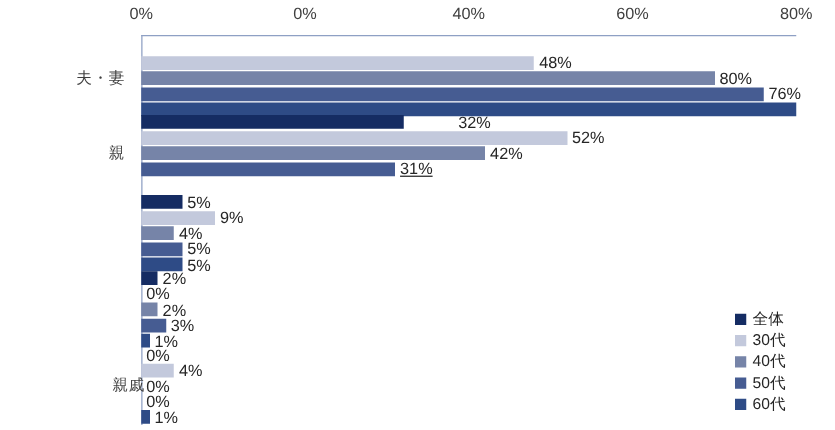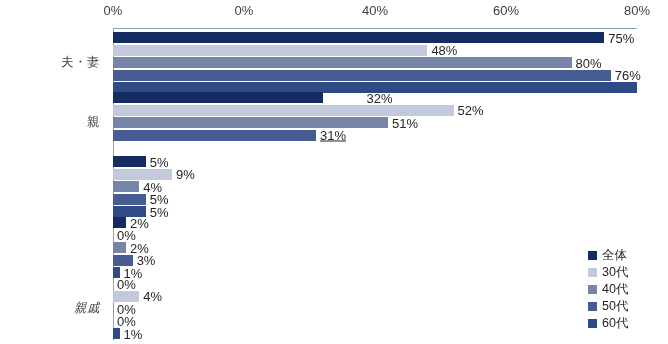--- a/index.html
+++ b/index.html
@@ -77,24 +77,20 @@
       <span class="x-tick-label" style="left: 113px;">0%</span>
       <span class="x-tick-label" style="left: 244px;">0%</span>
       <span class="x-tick-label" style="left: 375px;">40%</span>
       <span class="x-tick-label" style="left: 506px;">60%</span>
       <span class="x-tick-label" style="left: 637px;">80%</span>
     </div>
   <div class="axis-line-top"></div>
   <div class="axis-line-left"></div>
 
   <div class="plot">
-      <div class="bar-row" style="top: 3px; width: 100%;">
-        <div class="bar" style="width: 491.25px; background: rgb(21, 44, 99);"></div>
-        <span class="bar-value" style="left: 491.25px;">75%</span>
-      </div>
       <div class="bar-row" style="top: 15.5px; width: 100%;">
         <div class="bar" style="width: 314.4px; background: rgb(195, 201, 220);"></div>
         <span class="bar-value" style="left: 314.4px;">48%</span>
       </div>
       <div class="bar-row" style="top: 28px; width: 100%;">
         <div class="bar" style="width: 458.5px; background: rgb(118, 132, 168);"></div>
         <span class="bar-value" style="left: 458.5px;">80%</span>
       </div>
       <div class="bar-row" style="top: 40.5px; width: 100%;">
         <div class="bar" style="width: 497.8px; background: rgb(70, 92, 146);"></div>
@@ -106,21 +102,21 @@
       <div class="bar-row" style="top: 63px; width: 100%;">
         <div class="bar" style="width: 209.6px; background: rgb(21, 44, 99);"></div>
         <span class="bar-value" style="left: 209.6px; padding-left: 44px;">32%</span>
       </div>
       <div class="bar-row" style="top: 75.5px; width: 100%;">
         <div class="bar" style="width: 340.6px; background: rgb(195, 201, 220);"></div>
         <span class="bar-value" style="left: 340.6px;">52%</span>
       </div>
       <div class="bar-row" style="top: 88px; width: 100%;">
         <div class="bar" style="width: 275.1px; background: rgb(118, 132, 168);"></div>
-        <span class="bar-value" style="left: 275.1px;">51%</span>
+        <span class="bar-value" style="left: 275.1px;">42%</span>
       </div>
       <div class="bar-row" style="top: 100.5px; width: 100%;">
         <div class="bar" style="width: 203.05px; background: rgb(70, 92, 146);"></div>
         <span class="bar-value" style="left: 203.05px; text-decoration: underline;">31%</span>
       </div>
       <div class="bar-row" style="top: 127px; width: 100%;">
         <div class="bar" style="width: 32.75px; background: rgb(21, 44, 99);"></div>
         <span class="bar-value" style="left: 32.75px;">5%</span>
       </div>
       <div class="bar-row" style="top: 139.5px; width: 100%;">
@@ -199,14 +195,14 @@
         <span class="legend-label">50代</span>
       </div>
       <div class="legend-item">
         <span class="legend-swatch" style="background: rgb(46, 75, 134);"></span>
         <span class="legend-label">60代</span>
       </div>
     </div>
 
 <div class="y-cat-label" style="left: 0px; top: 54.25px;">夫・妻</div>
     <div class="y-cat-label" style="left: 0px; top: 114.25px;">親</div>
-    <div class="y-cat-label" style="left: 0px; top: 300.25px; font-style: italic;">親戚</div>
+    <div class="y-cat-label" style="left: 16px; top: 300.25px;">親戚</div>
   </div>
 
 </body></html>

